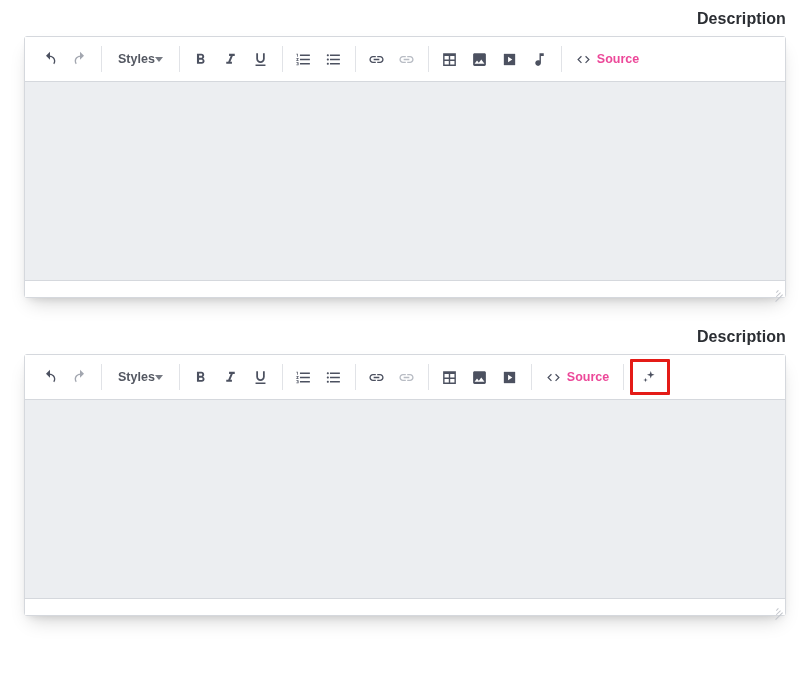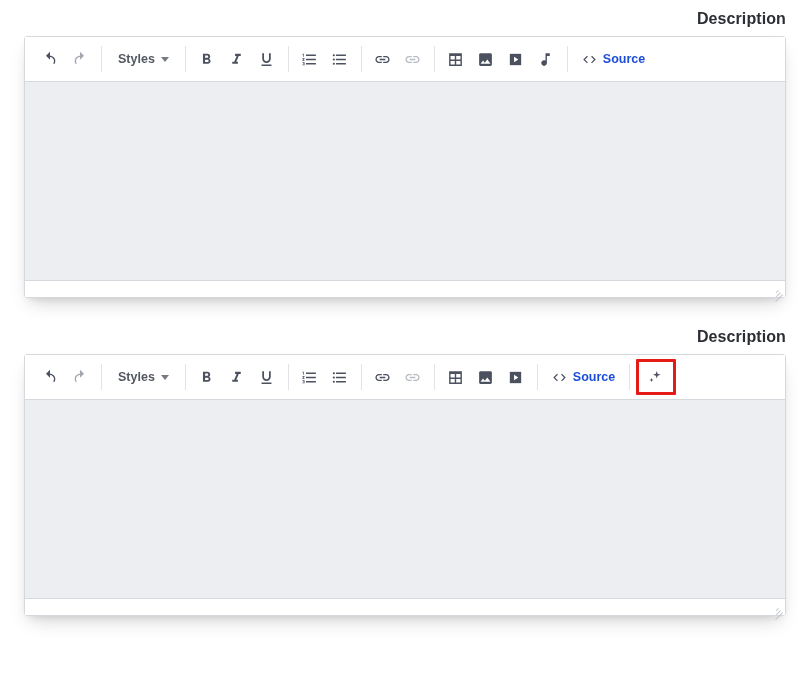--- a/index.html
+++ b/index.html
@@ -54,38 +54,37 @@
     width: 30px;
     height: 30px;
     border-radius: 2px;
     cursor: pointer;
     color: #4c5160;
   }
   .tbtn.wider { width: auto; padding: 0 8px; gap: 6px; }
   .styles-btn {
     display: flex;
     align-items: center;
-    gap: 6px;
     height: 30px;
     padding: 0 10px;
     cursor: pointer;
     color: #545862;
     font-size: 12.5px;
     font-weight: 600;
   }
   .caret-down {
     width: 0; height: 0;
     border-left: 4px solid transparent;
     border-right: 4px solid transparent;
     border-top: 5px solid #767a83;
   }
   .src-txt {
     font-size: 12.5px;
     font-weight: 600;
-    color: #1d4ed8;
+    color: #ec4899;
   }
   .content-area {
     background: #eceef1;
     height: 198px;
   }
   .footer-bar {
     height: 17px;
     background: #fff;
     border-top: 1px solid #d5d8dd;
     position: relative;

